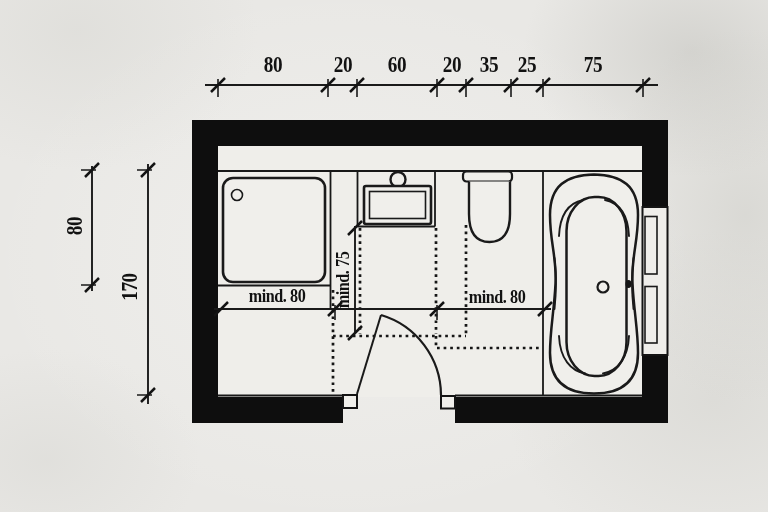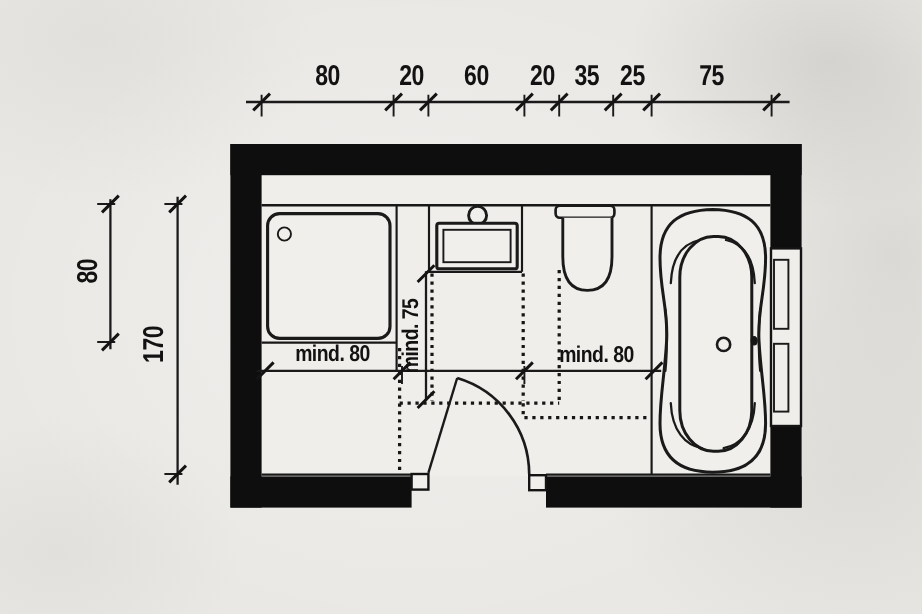--- a/index.html
+++ b/index.html
@@ -1,18 +1,18 @@
 <!DOCTYPE html>
 <html><head>
 <meta charset="utf-8">
 <style>
   html,body{margin:0;padding:0;background:#dcdcd9;}
   .stage{
     position:relative;width:768px;height:512px;overflow:hidden;
-    font-family:Liberation Sans, sans-serif;
+    font-family:Liberation Serif, serif;
     background-color:#e9e8e5;
     background-image:
       radial-gradient(240px 180px at 90% 10%, rgba(178,178,172,.38), transparent 70%),
       radial-gradient(200px 260px at 97% 42%, rgba(196,196,190,.42), transparent 72%),
       radial-gradient(300px 240px at 93% 78%, rgba(198,198,192,.35), transparent 70%),
       radial-gradient(220px 160px at 6% 90%, rgba(205,205,200,.30), transparent 70%),
       radial-gradient(260px 200px at 10% 6%, rgba(204,204,198,.30), transparent 70%),
       radial-gradient(480px 360px at 45% 50%, rgba(252,252,250,.35), transparent 75%);
   }
   .stage svg{position:absolute;left:0;top:0;}

